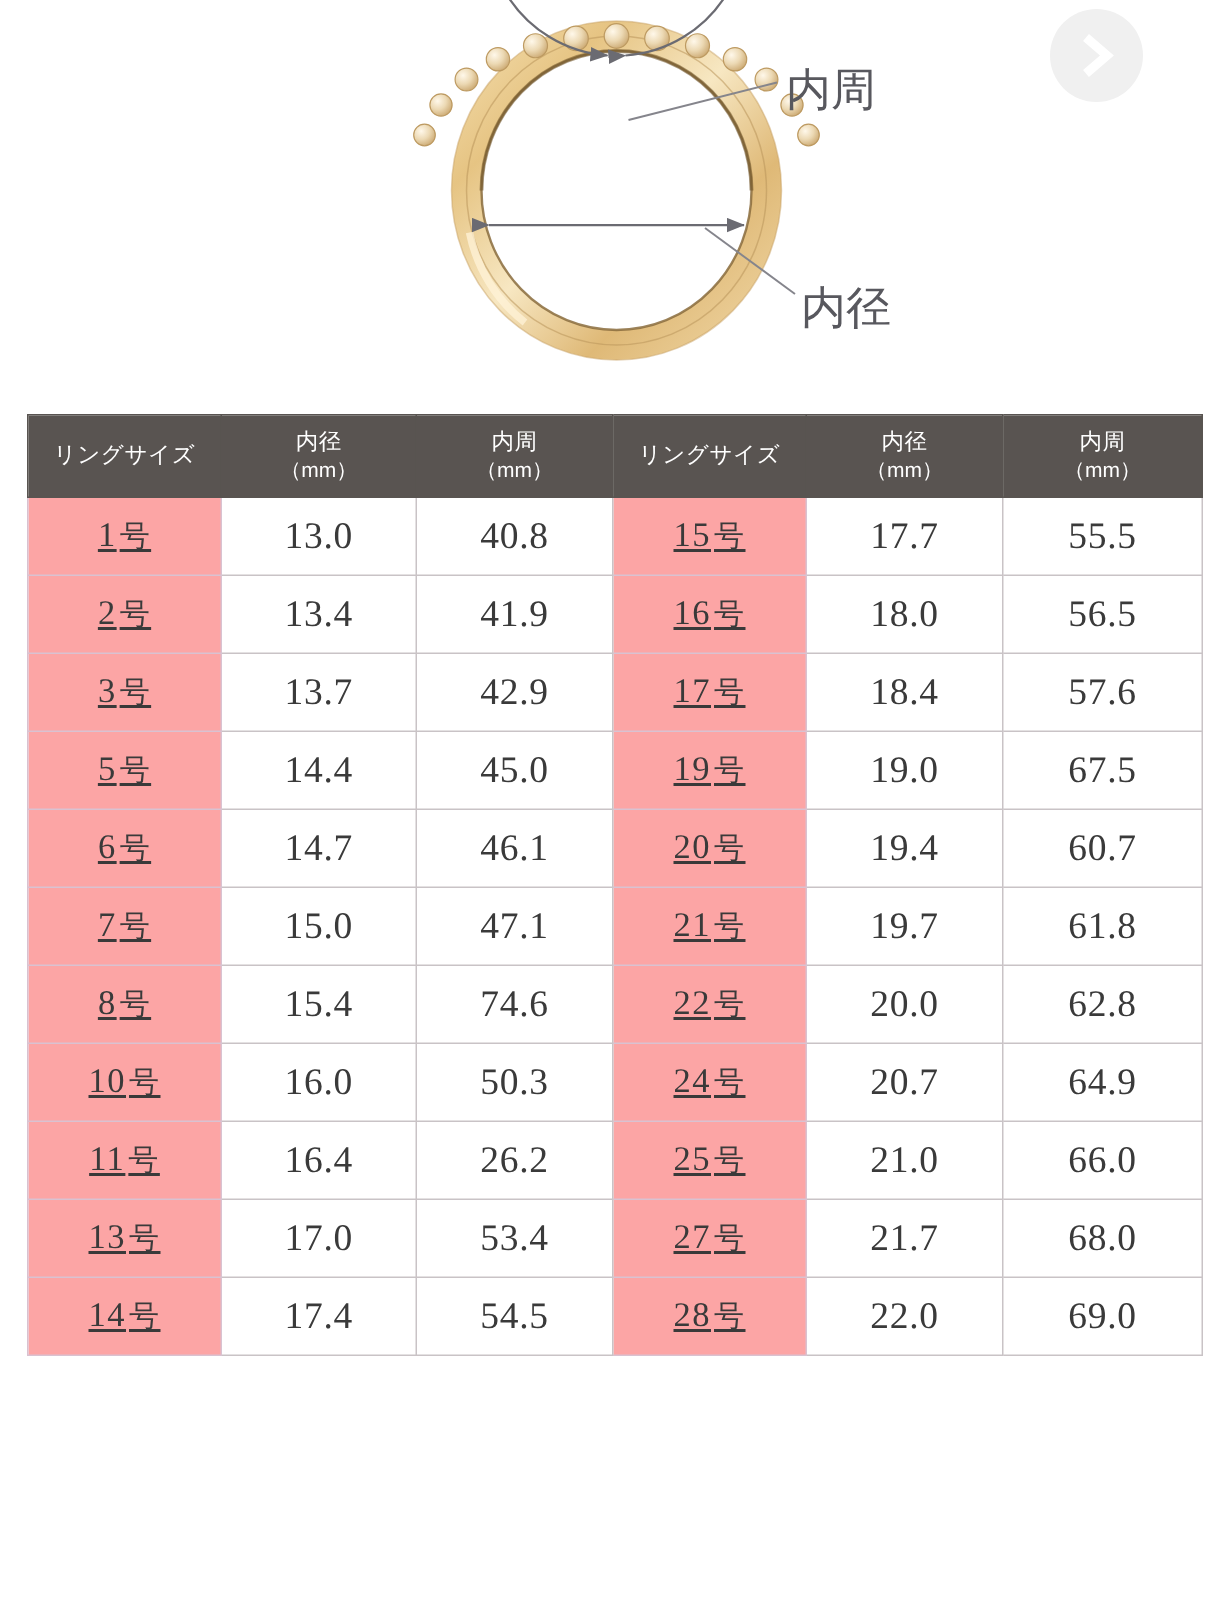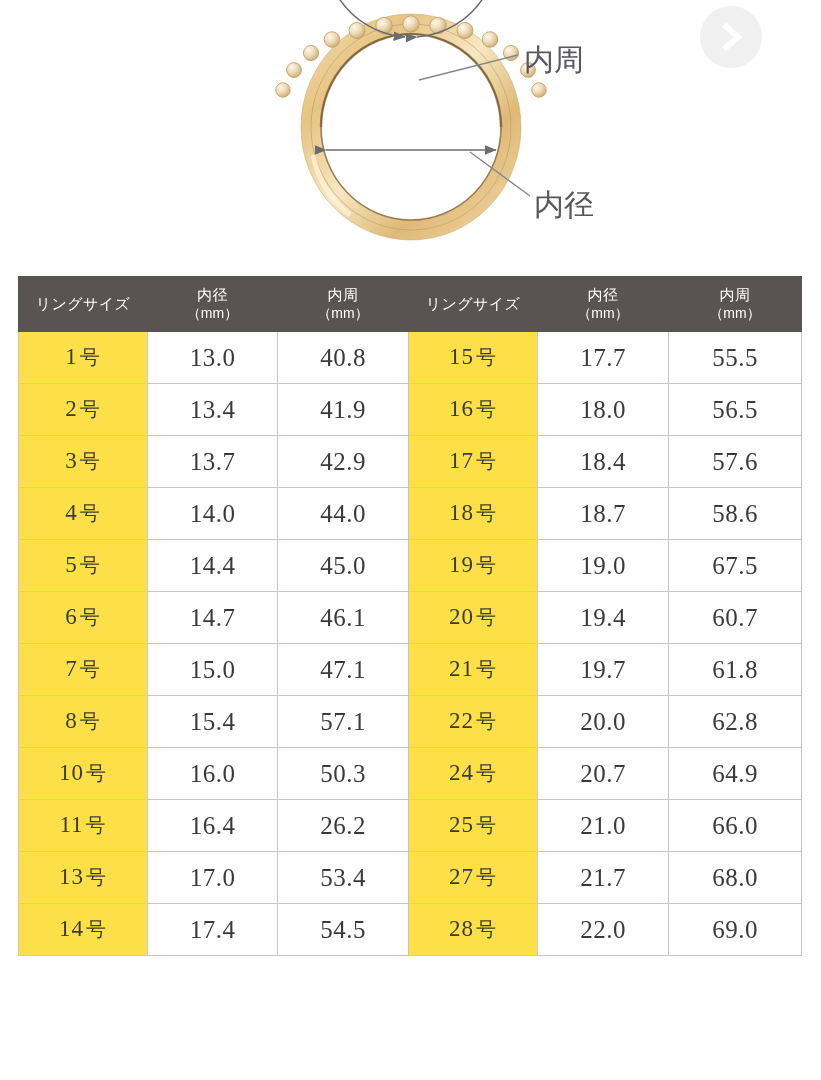--- a/index.html
+++ b/index.html
@@ -76,24 +76,25 @@
     padding: 0;
   }
   table.size-table tbody td {
     height: 52px;
     font-size: 25px;
     color: #3a3a3a;
     background: #ffffff;
     letter-spacing: .5px;
   }
   table.size-table tbody td.size-cell {
-    background: #fde047;
+    background: #fca5a5;
     border-color: #d9c2d1;
     font-size: 23px;
     letter-spacing: 1px;
+    text-decoration: underline;
   }
   table.size-table tbody td.size-cell .go {
     font-size: 20px;
     margin-left: 2px;
   }
 
   
   col.c1 { width: 129px; }
   col.c2 { width: 130px; }
   col.c3 { width: 131px; }
@@ -236,28 +237,20 @@
           </tr>
           <tr>
             <td class="size-cell"><span>3</span><span class="go">号</span></td>
             <td>13.7</td>
             <td>42.9</td>
             <td class="size-cell"><span>17</span><span class="go">号</span></td>
             <td>18.4</td>
             <td>57.6</td>
           </tr>
           <tr>
-            <td class="size-cell"><span>4</span><span class="go">号</span></td>
-            <td>14.0</td>
-            <td>44.0</td>
-            <td class="size-cell"><span>18</span><span class="go">号</span></td>
-            <td>18.7</td>
-            <td>58.6</td>
-          </tr>
-          <tr>
             <td class="size-cell"><span>5</span><span class="go">号</span></td>
             <td>14.4</td>
             <td>45.0</td>
             <td class="size-cell"><span>19</span><span class="go">号</span></td>
             <td>19.0</td>
             <td>67.5</td>
           </tr>
           <tr>
             <td class="size-cell"><span>6</span><span class="go">号</span></td>
             <td>14.7</td>
@@ -270,21 +263,21 @@
             <td class="size-cell"><span>7</span><span class="go">号</span></td>
             <td>15.0</td>
             <td>47.1</td>
             <td class="size-cell"><span>21</span><span class="go">号</span></td>
             <td>19.7</td>
             <td>61.8</td>
           </tr>
           <tr>
             <td class="size-cell"><span>8</span><span class="go">号</span></td>
             <td>15.4</td>
-            <td>57.1</td>
+            <td>74.6</td>
             <td class="size-cell"><span>22</span><span class="go">号</span></td>
             <td>20.0</td>
             <td>62.8</td>
           </tr>
           <tr>
             <td class="size-cell"><span>10</span><span class="go">号</span></td>
             <td>16.0</td>
             <td>50.3</td>
             <td class="size-cell"><span>24</span><span class="go">号</span></td>
             <td>20.7</td>

